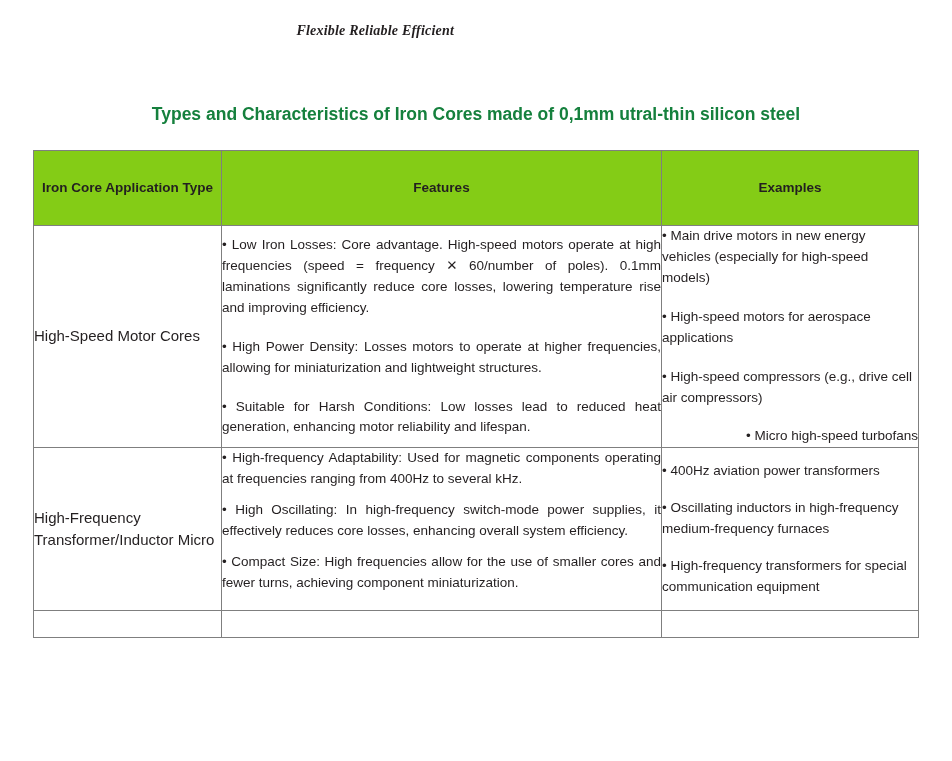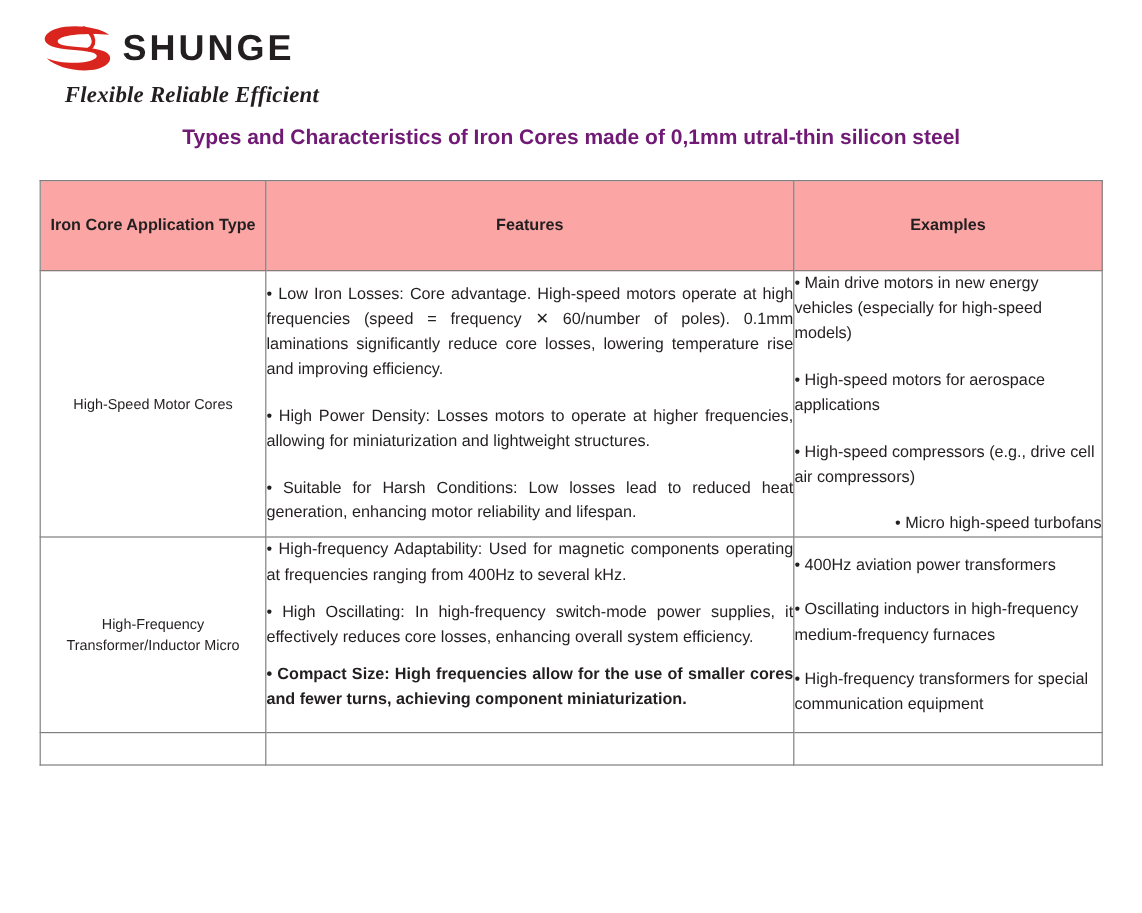--- a/index.html
+++ b/index.html
@@ -48,37 +48,38 @@
     font-size: 30px;
     letter-spacing: 2.5px;
     color: #231f20;
     margin-left: 6px;
     line-height: 1;
   }
   .logo-tagline {
     font-family: "Liberation Serif", serif;
     font-style: italic;
     font-weight: bold;
-    font-size: 19px;
+    font-size: 14px;
     color: #231f20;
     margin-top: 5px;
-    margin-left: 20px;
+    margin-left: 4px;
     letter-spacing: 0.2px;
+    text-align: right;
   }
 
   
   .doc-title {
     position: absolute;
     left: 0;
     top: 104px;
     width: 952px;
     text-align: center;
     font-size: 17.5px;
     font-weight: bold;
-    color: #701a75;
+    color: #15803d;
   }
 
   
   .tbl-wrap {
     position: absolute;
     left: 33px;
     top: 150px;
     width: 885px;
   }
   table.core-table {
@@ -86,35 +87,34 @@
     width: 885px;
     table-layout: fixed;
   }
   table.core-table th,
   table.core-table td {
     border: 1px solid #7f7f7f;
     vertical-align: middle;
     padding: 0;
   }
   thead th {
-    background: #fca5a5;
+    background: #84cc16;
     font-size: 13.5px;
     font-weight: bold;
     text-align: center;
     height: 74px;
     padding: 4px 8px;
     line-height: 1.35;
   }
   col.c1 { width: 188px; }
   col.c2 { width: 440px; }
   col.c3 { width: 257px; }
 
   td.type-cell {
-    text-align: center;
-    font-size: 12px;
+    font-size: 15px;
     line-height: 1.5;
     padding: 6px 12px;
   }
   td.features-cell {
     font-size: 13.5px;
     text-align: justify;
     text-justify: inter-word;
     padding: 14px 12px 14px 14px;
     line-height: 1.55;
     vertical-align: top;
@@ -125,21 +125,21 @@
     line-height: 1.55;
     vertical-align: top;
   }
   .para {
     margin: 0 0 18px 0;
   }
   .para:last-child { margin-bottom: 0; }
   .para-tight {
     margin: 0 0 10px 0;
   }
-  .para-tight:last-child { margin-bottom: 16px; font-weight: bold; }
+  .para-tight:last-child { margin-bottom: 16px; }
   .ex-item {
     margin: 0 0 18px 0;
   }
   .ex-item:last-child { margin-bottom: 0; text-align: right; }
   .ex-item-tight {
     margin: 0 0 16px 0;
   }
   .ex-item-tight:last-child { margin-bottom: 0; }
 
   
@@ -147,29 +147,20 @@
     height: 26px;
     border: 1px solid #7f7f7f;
   }
 </style>
 </head>
 <body>
 
 <div class="page">
 
   <div class="logo-block">
-    <div class="logo-row">
-      <span class="logo-mark">
-        <svg width="62" height="42" viewBox="0 0 62 42" xmlns="http://www.w3.org/2000/svg">
-          <path d="M57 9 C47 2, 26 0, 13 4 C2 7.5, 0 15, 9 18.5 C17 21.6, 34 21.5, 42 23.5 C49 25.2, 48 29, 40 31 C30 33.5, 14 32.5, 5 28.5 C13 36.5, 33 41, 47 37.5 C59 34.5, 61.5 26, 52 22.5 C44 19.5, 27 19.5, 19 17.8 C12 16.3, 12.5 12.5, 20 10.5 C29 8.1, 46 8, 57 9 Z" fill="#d9251d"></path>
-          <path d="M36 3.5 C36 3.5, 41 6, 43 10.5 C45 15, 43.5 19, 40 21" fill="none" stroke="#d9251d" stroke-width="3.2" stroke-linecap="round"></path>
-        </svg>
-      </span>
-      <span class="logo-word">SHUNGE</span>
-    </div>
     <div class="logo-tagline">Flexible Reliable Efficient</div>
   </div>
 
   <div class="doc-title">Types and Characteristics of Iron Cores made of  0,1mm utral-thin silicon steel</div>
 
   <div class="tbl-wrap">
     <table class="core-table">
       <colgroup>
         <col class="c1">
           <col class="c2">

